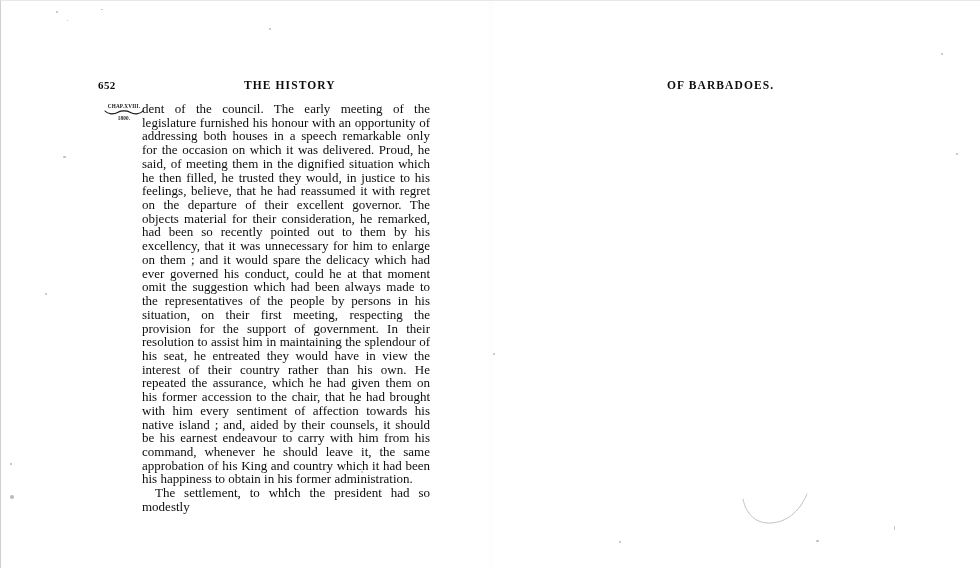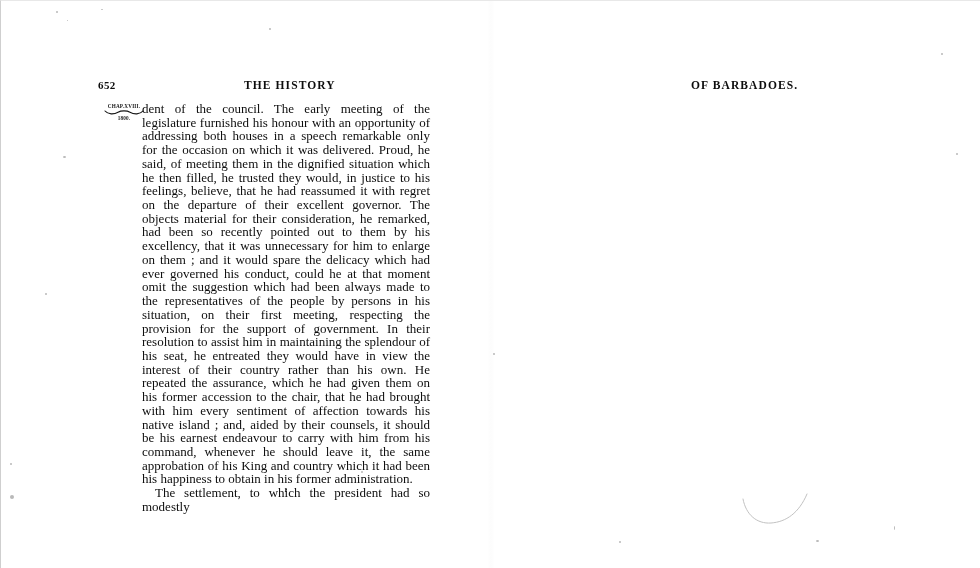--- a/index.html
+++ b/index.html
@@ -27,21 +27,21 @@
     box-sizing: border-box;
   }
 
   
   .book-page {
     position: absolute;
     top: 0;
     height: 568px;
   }
   #page-verso { left: 0;   width: 490px; }
-  #page-recto { left: 490px; width: 490px; text-decoration: underline; }
+  #page-recto { left: 466px; width: 490px; text-decoration: underline; }
 
   
   .running-head {
     position: absolute;
     top: 78px;
     height: 16px;
     font-size: 11.5px;
     font-weight: 700;
     letter-spacing: 1.1px;
     white-space: nowrap;

